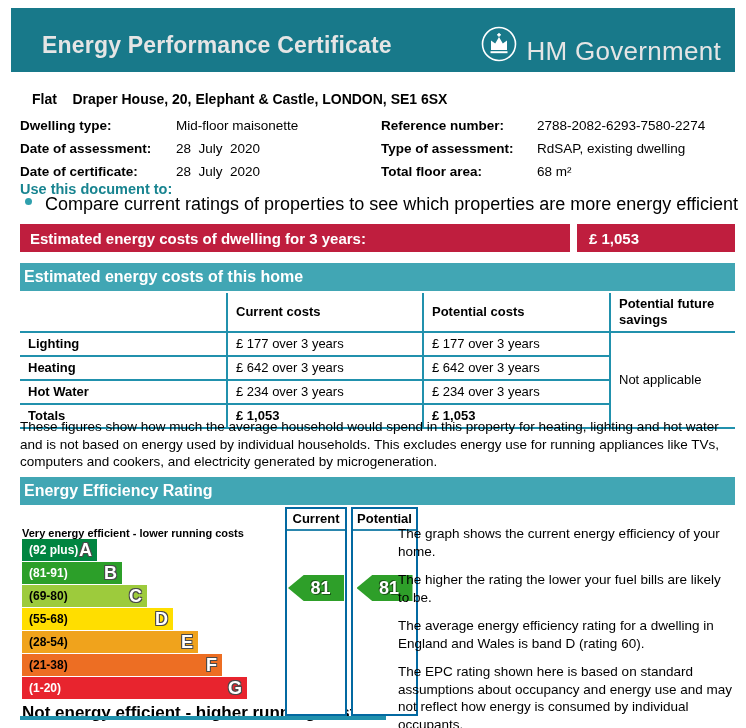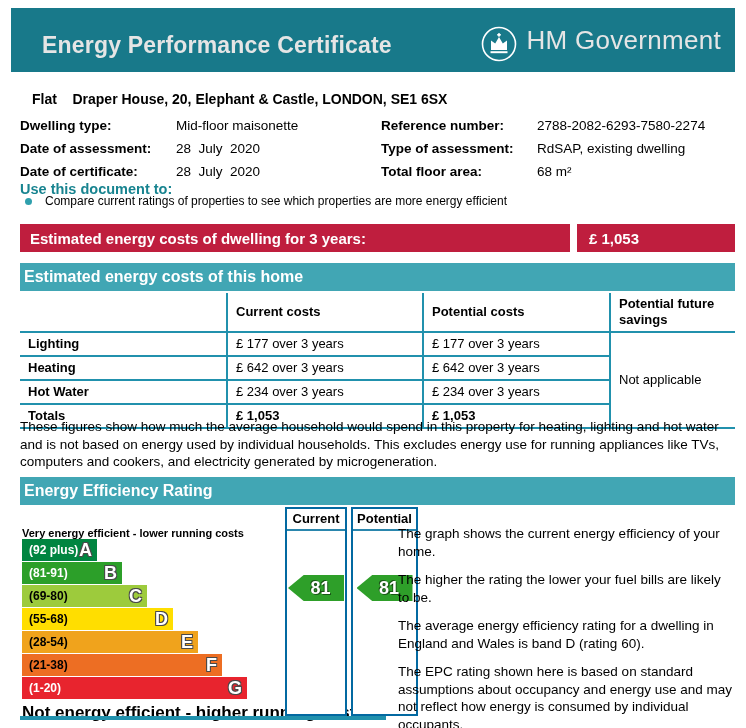--- a/index.html
+++ b/index.html
@@ -5,32 +5,32 @@
   html,body { margin:0; padding:0; background:#fff; }
   body { font-family:"Liberation Sans", sans-serif; color:#000; }
   .page { position:relative; width:746px; height:728px; background:#fff; overflow:hidden; }
   .prewrap { white-space:pre-wrap; }
 
   
   .app-header { position:absolute; left:11px; top:8px; width:724px; height:64px;
     background:#18798a; color:#e5e5e5; display:flex; align-items:center;
     justify-content:space-between; padding:11px 14px 0 31px; box-sizing:border-box; }
   .page-title { font-size:23px; font-weight:bold; letter-spacing:0.2px; }
-  .gov-logo { display:flex; align-items:flex-start; gap:8px; }
+  .gov-logo { display:flex; align-items:flex-end; gap:8px; }
   .gov-logo-text { font-size:26px; font-weight:400; letter-spacing:0.3px; }
 
   
   .address { position:absolute; left:20px; top:91px; font-size:14px; font-weight:bold;margin-left:12px; }
   .summary { position:absolute; left:20px; top:117px; width:715px; font-size:13.5px;
     display:grid; grid-template-columns:156px 205px 156px 1fr; row-gap:6px; line-height:17px; }
   .field-label { font-weight:bold; }
 
   
   .use-heading { position:absolute; left:20px; top:181px; color:#188490; font-weight:bold; font-size:14.5px; }
-  .bullet-row { position:absolute; left:25px; top:194px; font-size:12px; display:flex; gap:13px; }
+  .bullet-row { position:absolute; left:25px; top:194px; font-size:18px; display:flex; gap:13px; }
   .bullet { width:7px; height:7px; border-radius:50%; background:#2fa0ad; margin-top:4px; flex:none; }
 
   
   .cost-banner { position:absolute; left:20px; top:224px; width:715px; height:28px; display:flex; gap:7px; }
   .cost-banner-label { flex:1; background:#bf1e3e; color:#fff; font-weight:bold; font-size:15px;
     display:flex; align-items:center; padding-left:10px; }
   .cost-banner-value { width:146px; background:#bf1e3e; color:#fff; font-weight:bold; font-size:15px;
     display:flex; align-items:center; padding-left:12px; }
 
   

